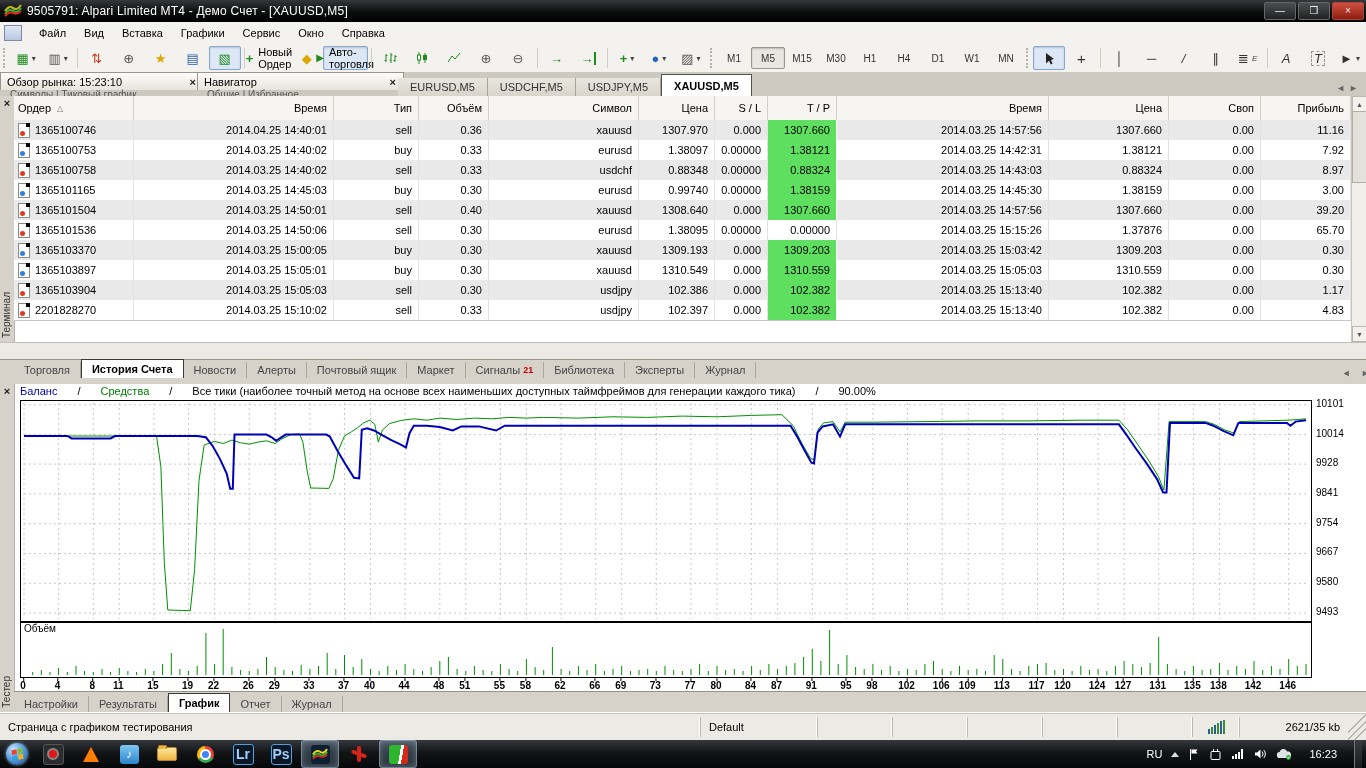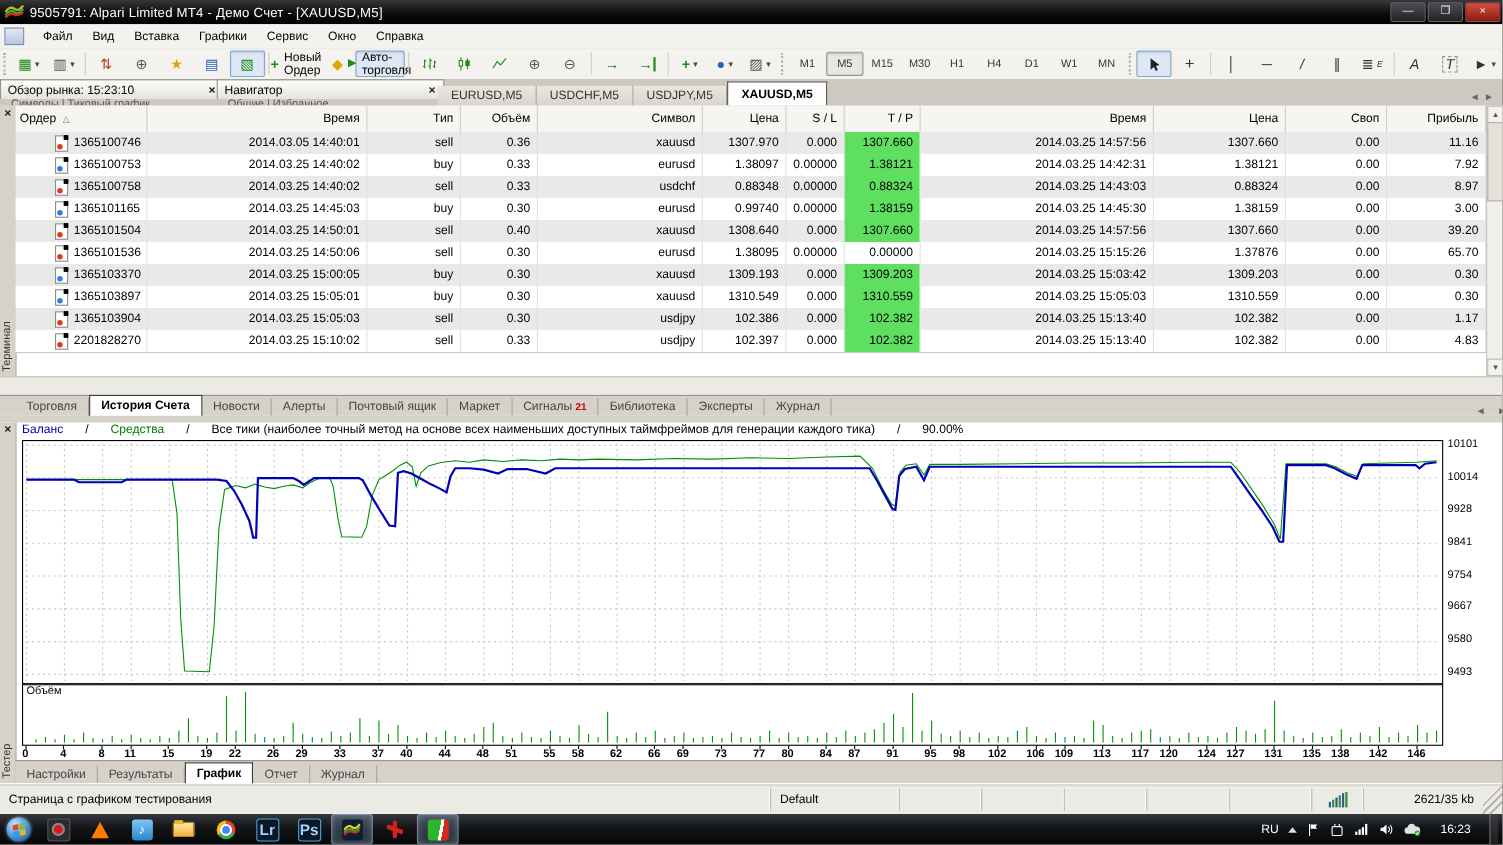--- a/index.html
+++ b/index.html
@@ -51,21 +51,21 @@
   .side-close{position:absolute;left:1px;top:2px;width:12px;height:12px;font-size:11px;font-weight:bold;line-height:11px;text-align:center;color:#222;}
   .side-label{position:absolute;left:1px;bottom:4px;width:12px;font-size:10px;color:#333;writing-mode:vertical-rl;transform:rotate(180deg);white-space:nowrap;}
   .tgrid{display:grid;align-items:stretch;}
   .thead{position:absolute;left:14px;top:0;height:24px;background:#f6f5f1;border-bottom:1px solid #9d998f;}
   .thead .hc{display:flex;align-items:center;border-right:1px solid #d2cfc7;padding:0 6px;justify-content:flex-end;font-size:11px;}
   .thead .hc:first-child{justify-content:flex-start;padding-left:4px;gap:6px;}
   .sorticon{font-size:8px;color:#777;}
   .trow{position:absolute;left:14px;height:20px;background:#fff;border-bottom:1px solid #c8c8c8;}
   .trow.alt{background:#e9e9e9;}
   .trow .tc{display:flex;align-items:center;justify-content:flex-end;padding:0 6px;border-right:1px solid #e2e2e2;font-size:11px;white-space:nowrap;overflow:hidden;}
-  .trow .tc.first{justify-content:flex-start;gap:5px;padding-left:4px;margin-left:32px;}
+  .trow .tc.first{justify-content:flex-start;gap:5px;padding-left:4px;}
   .trow .tc.green{background:#5fdf5f;border-right-color:#fff;}
   .docico{position:relative;width:10px;height:13px;background:#fff;border:1px solid #8a8a8a;flex:none;}
   .docico::before{content:"";position:absolute;right:-1px;top:-1px;border-style:solid;border-width:0 4px 4px 0;border-color:#d6d2ca #d6d2ca #8a8a8a #8a8a8a transparent;}
   .docico::after{content:"";position:absolute;left:1px;bottom:1px;width:5px;height:5px;border-radius:50%;}
   .docico.sell::after{background:#e03a1e;} .docico.buy::after{background:#2f7fe0;}
   .summary{position:absolute;left:14px;top:224px;height:22px;background:#dad6cf;border-top:1px solid #9d998f;
     display:flex;align-items:center;font-weight:bold;gap:14px;padding-left:6px;margin-top:34px;}
   .sum-ico{width:9px;height:9px;border-radius:50%;background:radial-gradient(circle at 35% 30%,#fafafa,#9a9a9a);border:1px solid #888;flex:none;}
   .sum-total{margin-left:auto;padding-right:8px;}
   .tfill{position:absolute;left:0;top:246px;width:1366px;height:18px;background:#eceae4;border-top:1px solid #c4c0b7;}
@@ -346,21 +346,21 @@
         <span class="hc">
           <span>Прибыль</span>
         </span>
       </div>
     <div>
         <div class="trow tgrid alt" style="grid-template-columns: 120px 200px 85px 70px 150px 76px 53px 69px 212px 120px 92px 90px; width: 1337px; top: 24px;">
           <span class="tc first">
             <span class="docico sell"></span>
             <span>1365100746</span>
           </span>
-          <span class="tc">2014.03.05 14:40:01</span>
+          <span class="tc">2014.04.25 14:40:01</span>
           <span class="tc">sell</span>
           <span class="tc">0.36</span>
           <span class="tc">xauusd</span>
           <span class="tc">1307.970</span>
           <span class="tc">0.000</span>
           <span class="tc green">1307.660</span>
           <span class="tc">2014.03.25 14:57:56</span>
           <span class="tc">1307.660</span>
           <span class="tc">0.00</span>
           <span class="tc">11.16</span>

